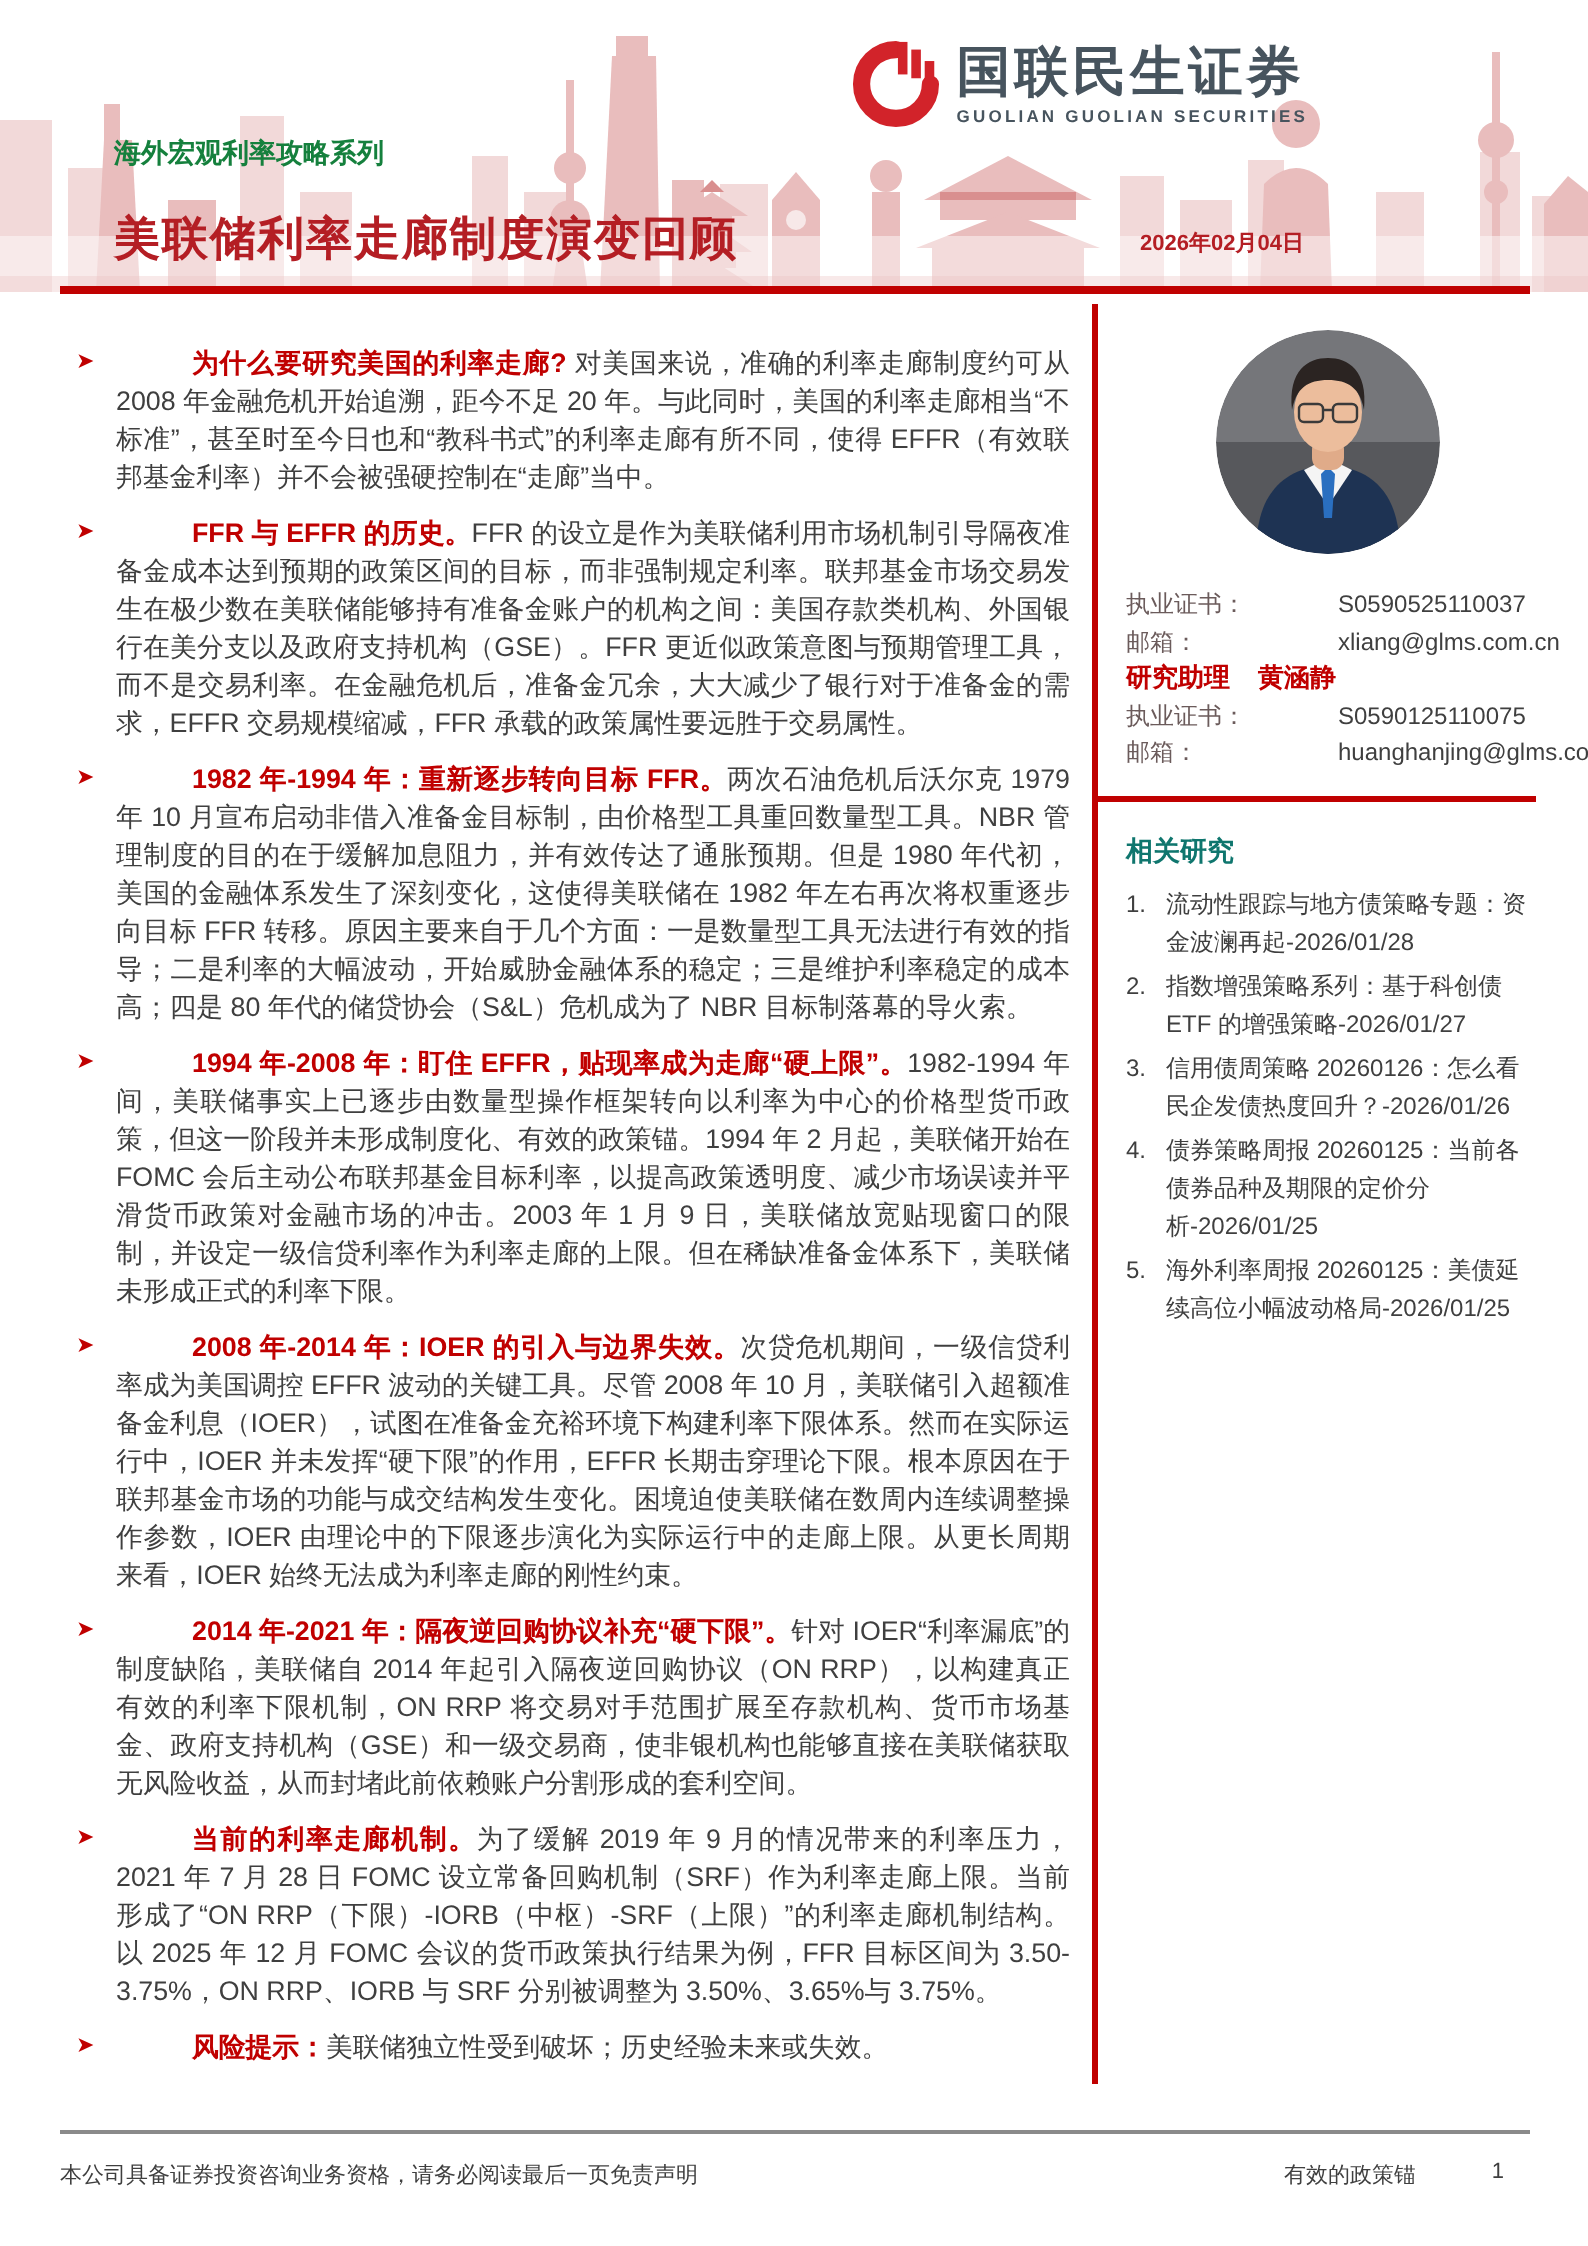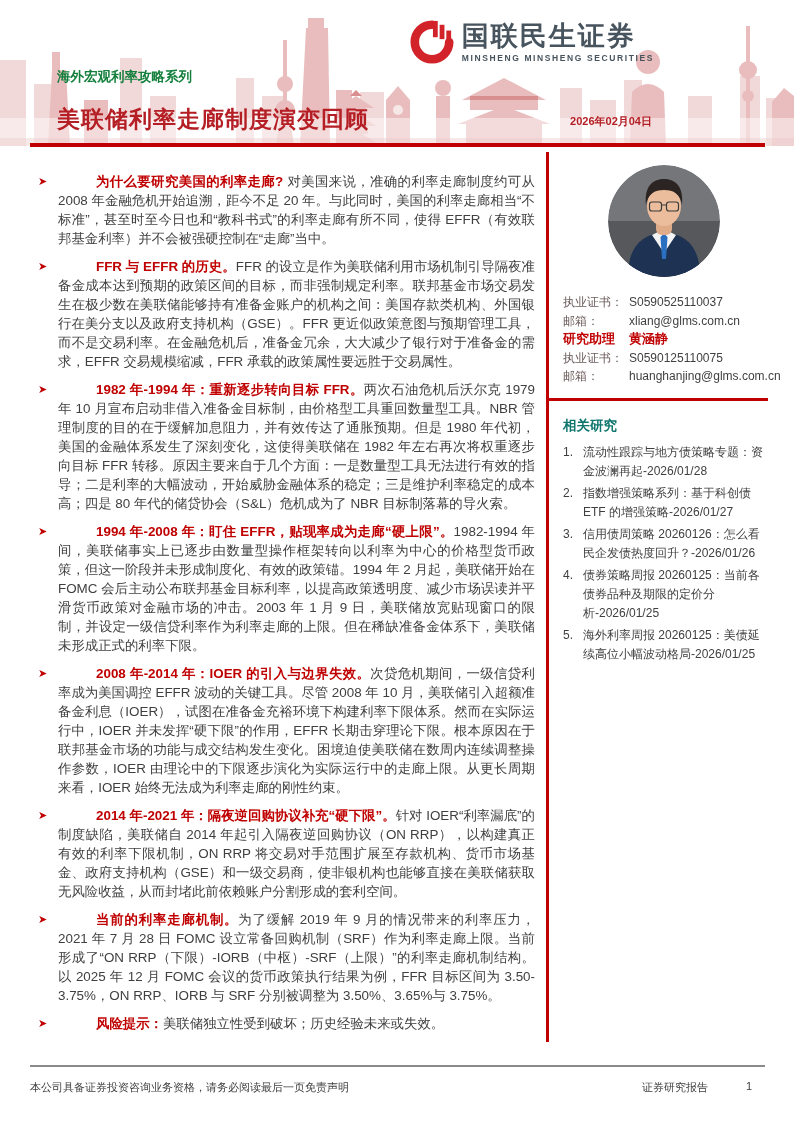--- a/index.html
+++ b/index.html
@@ -27,21 +27,21 @@
 
   
   .sidebar { position:absolute; top:152px; left:546px; width:222px; height:890px; border-left:3px solid #c00000; padding:0 4px 0 14px; }
   .avatar { width:112px; height:112px; border-radius:50%; overflow:hidden; margin:13px auto 0 auto; }
   .contact { margin-top:16px; font-size:12px; }
   .crow { display:flex; line-height:18.5px; }
   .crow .c1 { width:66px; flex:none; }
   .role { color:#c00000; font-weight:bold; font-size:13px; }
   .pname { color:#c00000; font-weight:bold; font-size:13px; }
   .lbl { color:#6b5b5b; }
-  .val { color:#3f3f3f; }
+  .val { color:#3f3f3f;margin-left:40px; }
   .side-hr { height:3px; background:#c00000; margin:12px -4px 0 -17px; }
   .related-title { margin-top:16px; font-size:13.5px; font-weight:bold; color:#0f766e; }
   .related { margin-top:8px; }
   .rel-item { display:flex; gap:4px; font-size:12px; line-height:19px; color:#3f3f3f; margin-bottom:3px; }
   .rel-item .num { flex:none; width:16px; }
 
   
   .footer-line { position:absolute; top:1065px; left:30px; width:735px; height:2px; background:#8a8a8a; }
   .footer-left { position:absolute; top:1080px; left:30px; font-size:11px; color:#3f3f3f; }
   .footer-right { position:absolute; top:1080px; right:86px; font-size:11px; color:#3f3f3f; }
@@ -126,21 +126,21 @@
 
     <div class="logo">
       <svg width="44" height="44" viewBox="0 0 46 46">
         <path d="M23 5 a18 18 0 1 0 18 18" fill="none" stroke="#D2232A" stroke-width="9" stroke-linecap="round"></path>
         <rect x="24" y="1" width="5" height="17" fill="#D2232A"></rect>
         <rect x="31" y="5" width="5" height="15" fill="#D2232A"></rect>
         <rect x="38" y="11" width="5" height="12" fill="#D2232A"></rect>
       </svg>
       <div class="logo-text">
         <div class="logo-cn">国联民生证券</div>
-        <div class="logo-en">MINSHENG MINSHENG SECURITIES</div>
+        <div class="logo-en">GUOLIAN GUOLIAN SECURITIES</div>
       </div>
     </div>
 
     <div class="series">海外宏观利率攻略系列</div>
     <div class="title">美联储利率走廊制度演变回顾</div>
     <div class="date">2026年02月04日</div>
   </div>
   <div class="hrule"></div>
 
   <div class="content">
@@ -247,16 +247,16 @@
       </div>
       <div class="rel-item">
         <span class="num">5.</span>
         <span>海外利率周报 20260125：美债延续高位小幅波动格局-2026/01/25</span>
       </div>
     </div>
   </aside>
 
   <div class="footer-line"></div>
   <div class="footer-left">本公司具备证券投资咨询业务资格，请务必阅读最后一页免责声明</div>
-  <div class="footer-right">证券研究报告</div>
+  <div class="footer-right">有效的政策锚</div>
   <div class="footer-page">1</div>
 
 </div>
 
 </body></html>

